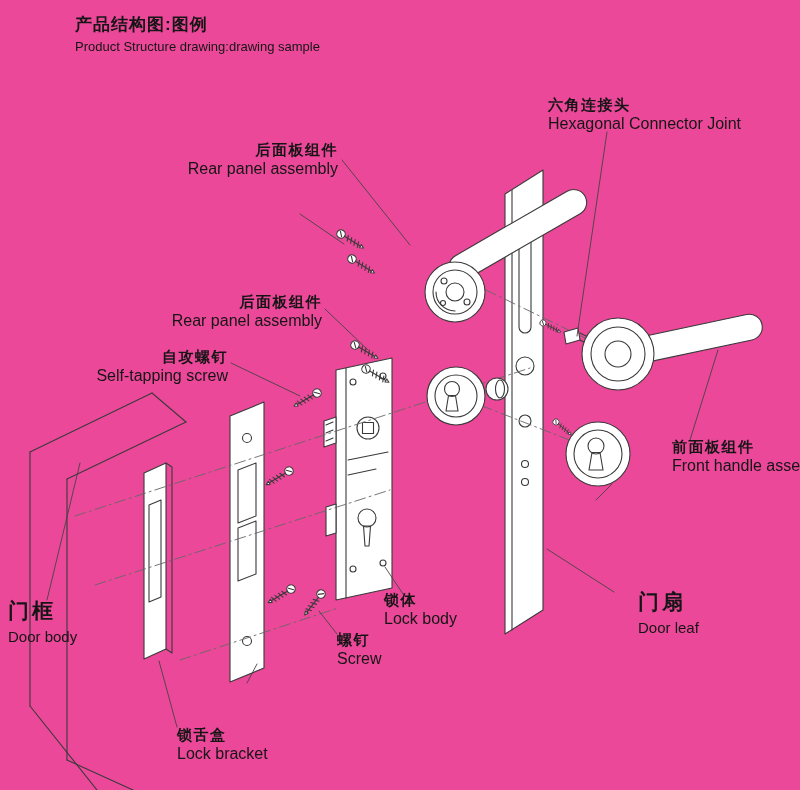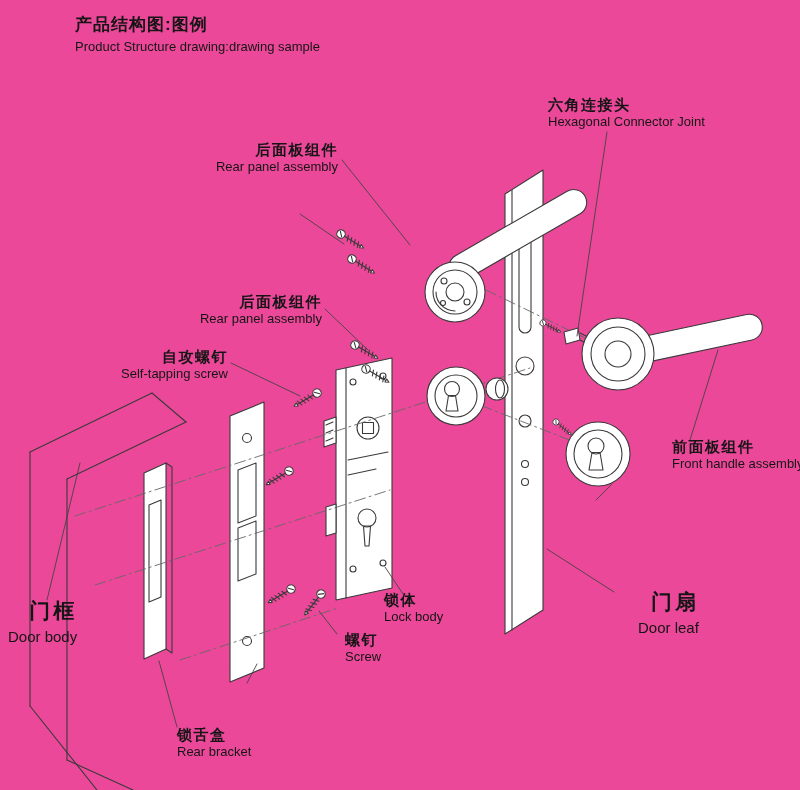--- a/index.html
+++ b/index.html
@@ -12,23 +12,23 @@
   }
   .page { position: relative; width: 800px; height: 790px; overflow: hidden; background: #ec4899; }
   .drawing { position: absolute; left: 0; top: 0; }
 
   .title { position: absolute; left: 75px; top: 13px; }
   .title .zh { font-size: 17px; font-weight: 700; letter-spacing: 1px; }
   .title .en { font-size: 13px; margin-top: 3px; }
 
   .lbl { position: absolute; line-height: 1.28; white-space: nowrap; }
   .lbl .zh { font-size: 15px; font-weight: 700; letter-spacing: 1.5px; }
-  .lbl .en { font-size: 13px; font-weight: 400; }
+  .lbl .en { font-size: 16px; font-weight: 400; }
   .lbl.right { text-align: right; }
-  .lbl.big .zh { font-size: 21px; letter-spacing: 3px; text-align: right; }
+  .lbl.big .zh { font-size: 21px; letter-spacing: 3px; }
   .lbl.big .en { font-size: 15px; margin-top: 2px; }
 </style>
 </head>
 <body>
 
 <div class="page">
 
   <svg class="drawing" width="800" height="790" viewBox="0 0 800 790" xmlns="http://www.w3.org/2000/svg">
     <defs>
       <g id="screw">
@@ -201,29 +201,29 @@
     <div class="zh">前面板组件</div>
     <div class="en">Front handle assembly</div>
   </div>
 
 
   <div class="lbl" style="left:384px; top:590px;">
     <div class="zh">锁体</div>
     <div class="en">Lock body</div>
   </div>
 
-  <div class="lbl" style="left:337px; top:630px;margin-left:8px;">
+  <div class="lbl" style="left:337px; top:630px;">
     <div class="zh">螺钉</div>
     <div class="en">Screw</div>
   </div>
 
 
   <div class="lbl" style="left:177px; top:725px;">
     <div class="zh">锁舌盒</div>
-    <div class="en">Rear bracket</div>
+    <div class="en">Lock bracket</div>
   </div>
 
   <div class="lbl big" style="left:8px; top:598px;">
     <div class="zh">门框</div>
     <div class="en">Door body</div>
   </div>
 
   <div class="lbl big" style="left:638px; top:589px;">
     <div class="zh">门扇</div>
     <div class="en">Door leaf</div>

